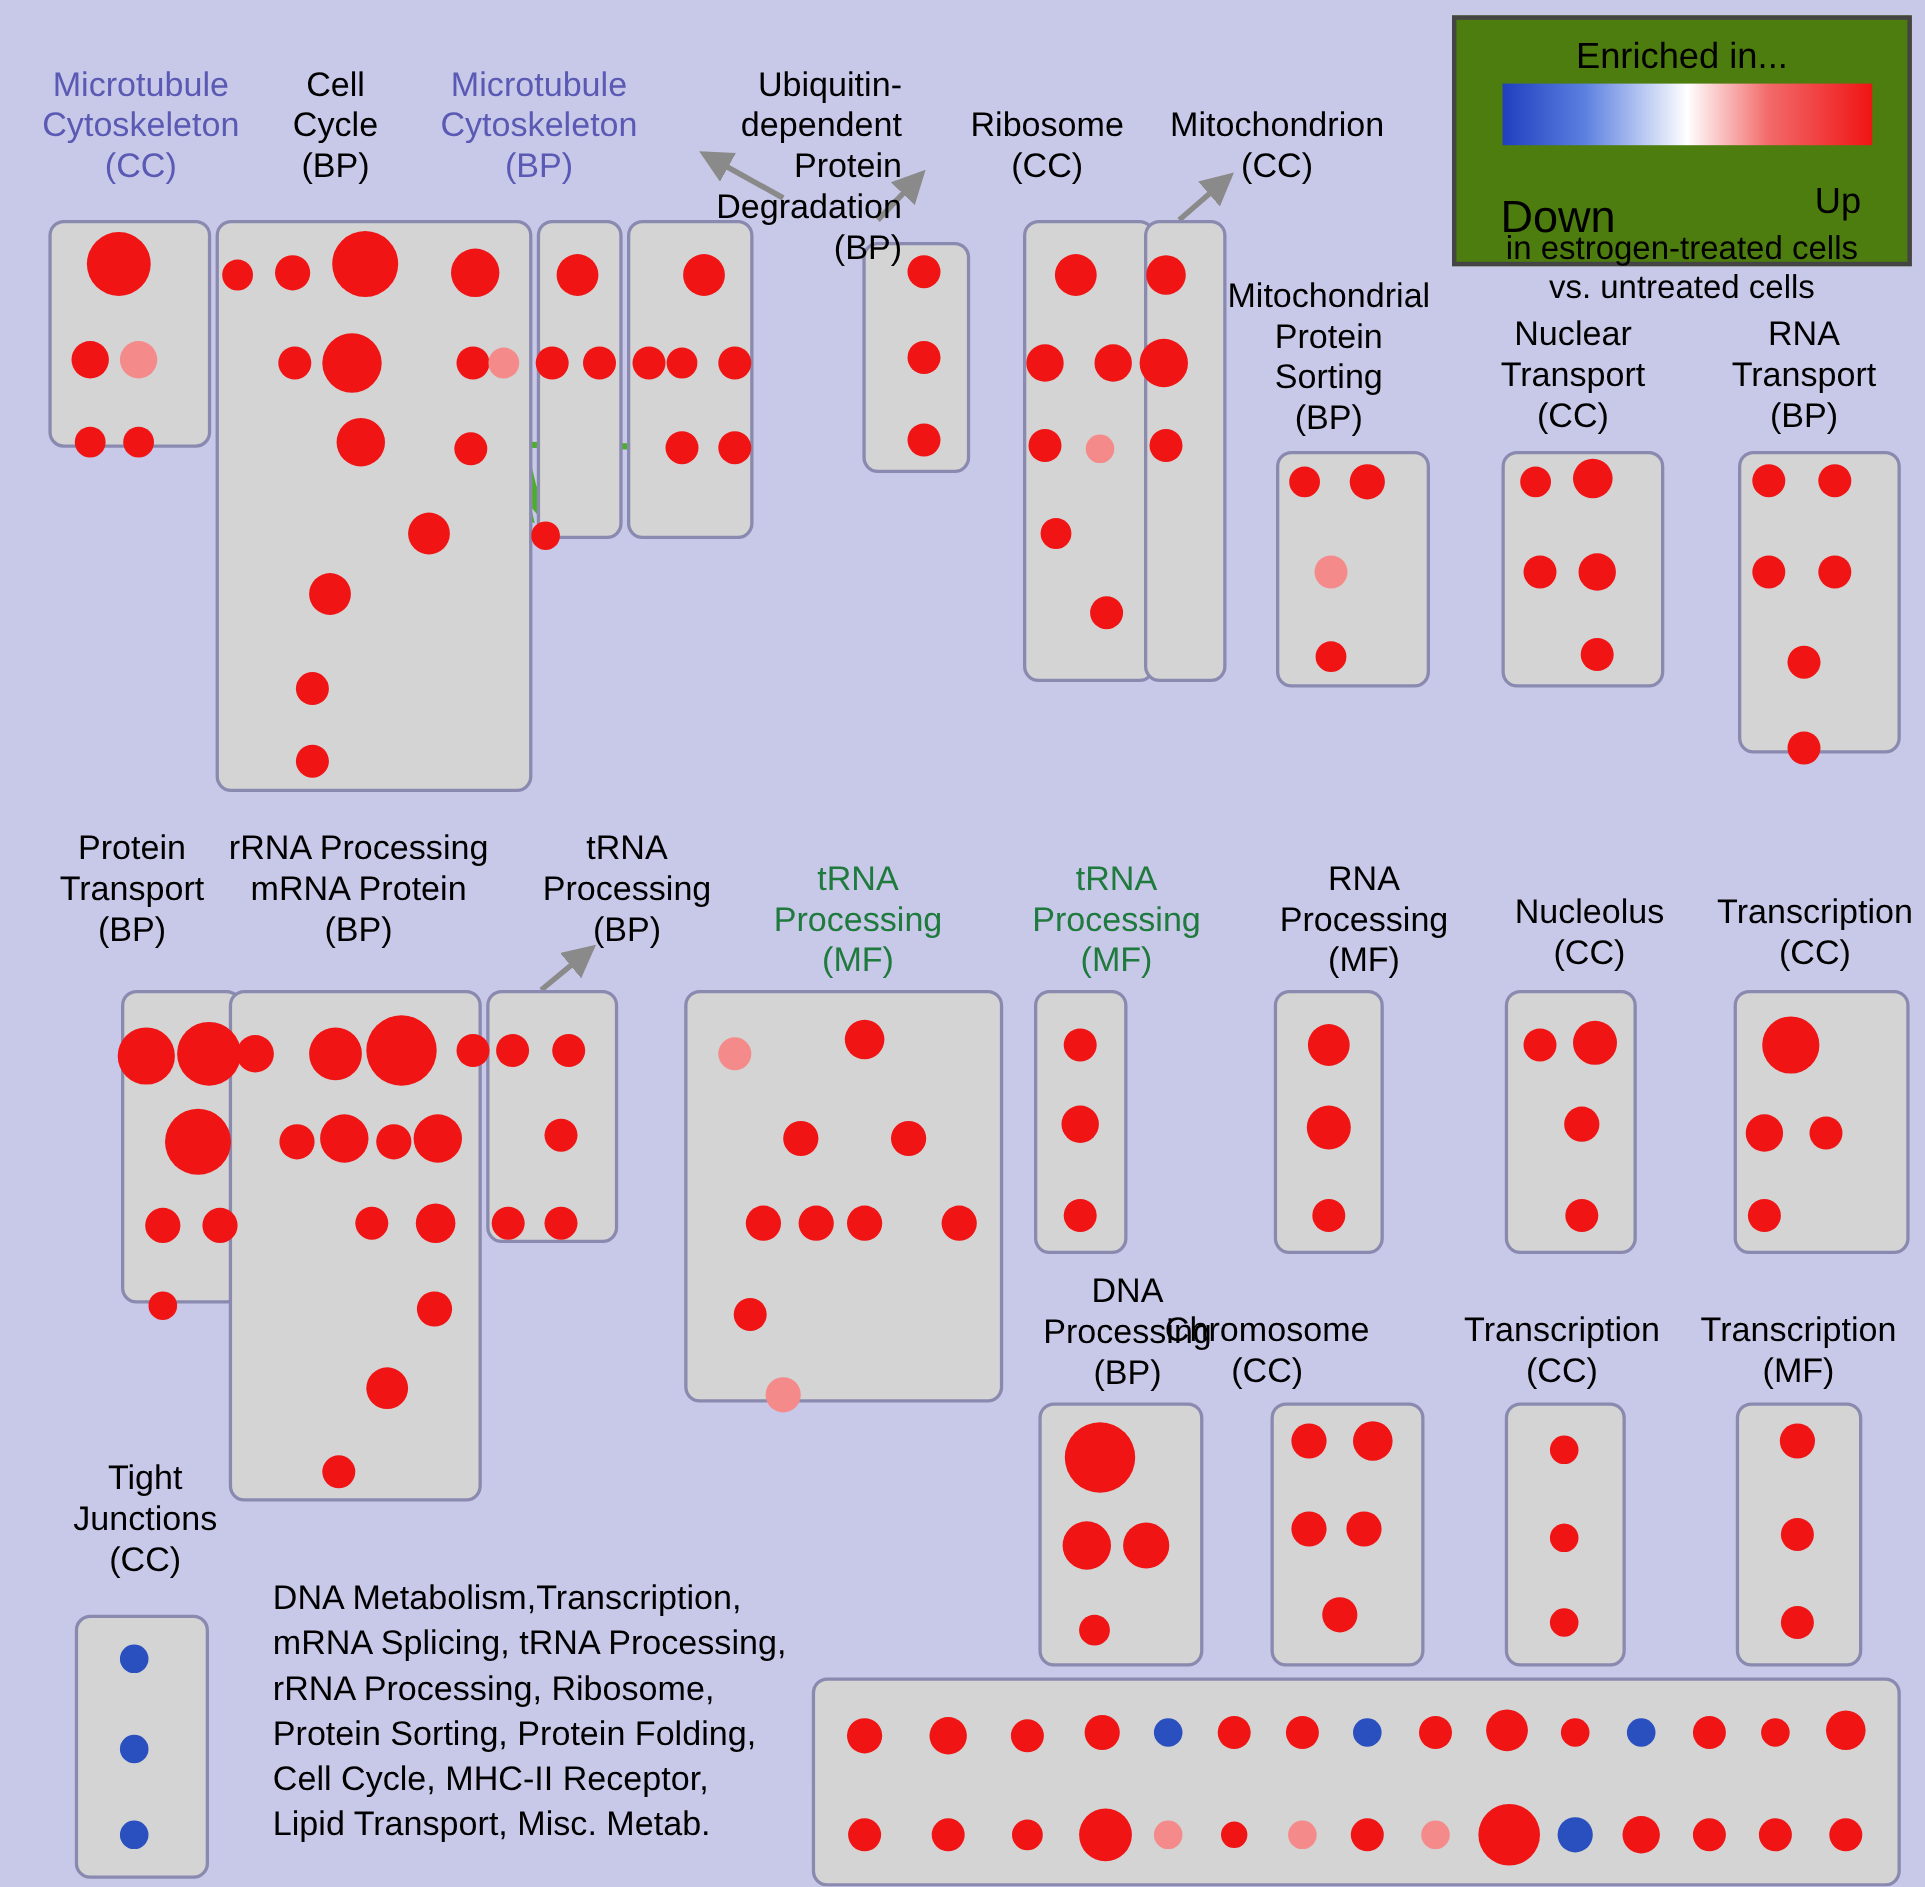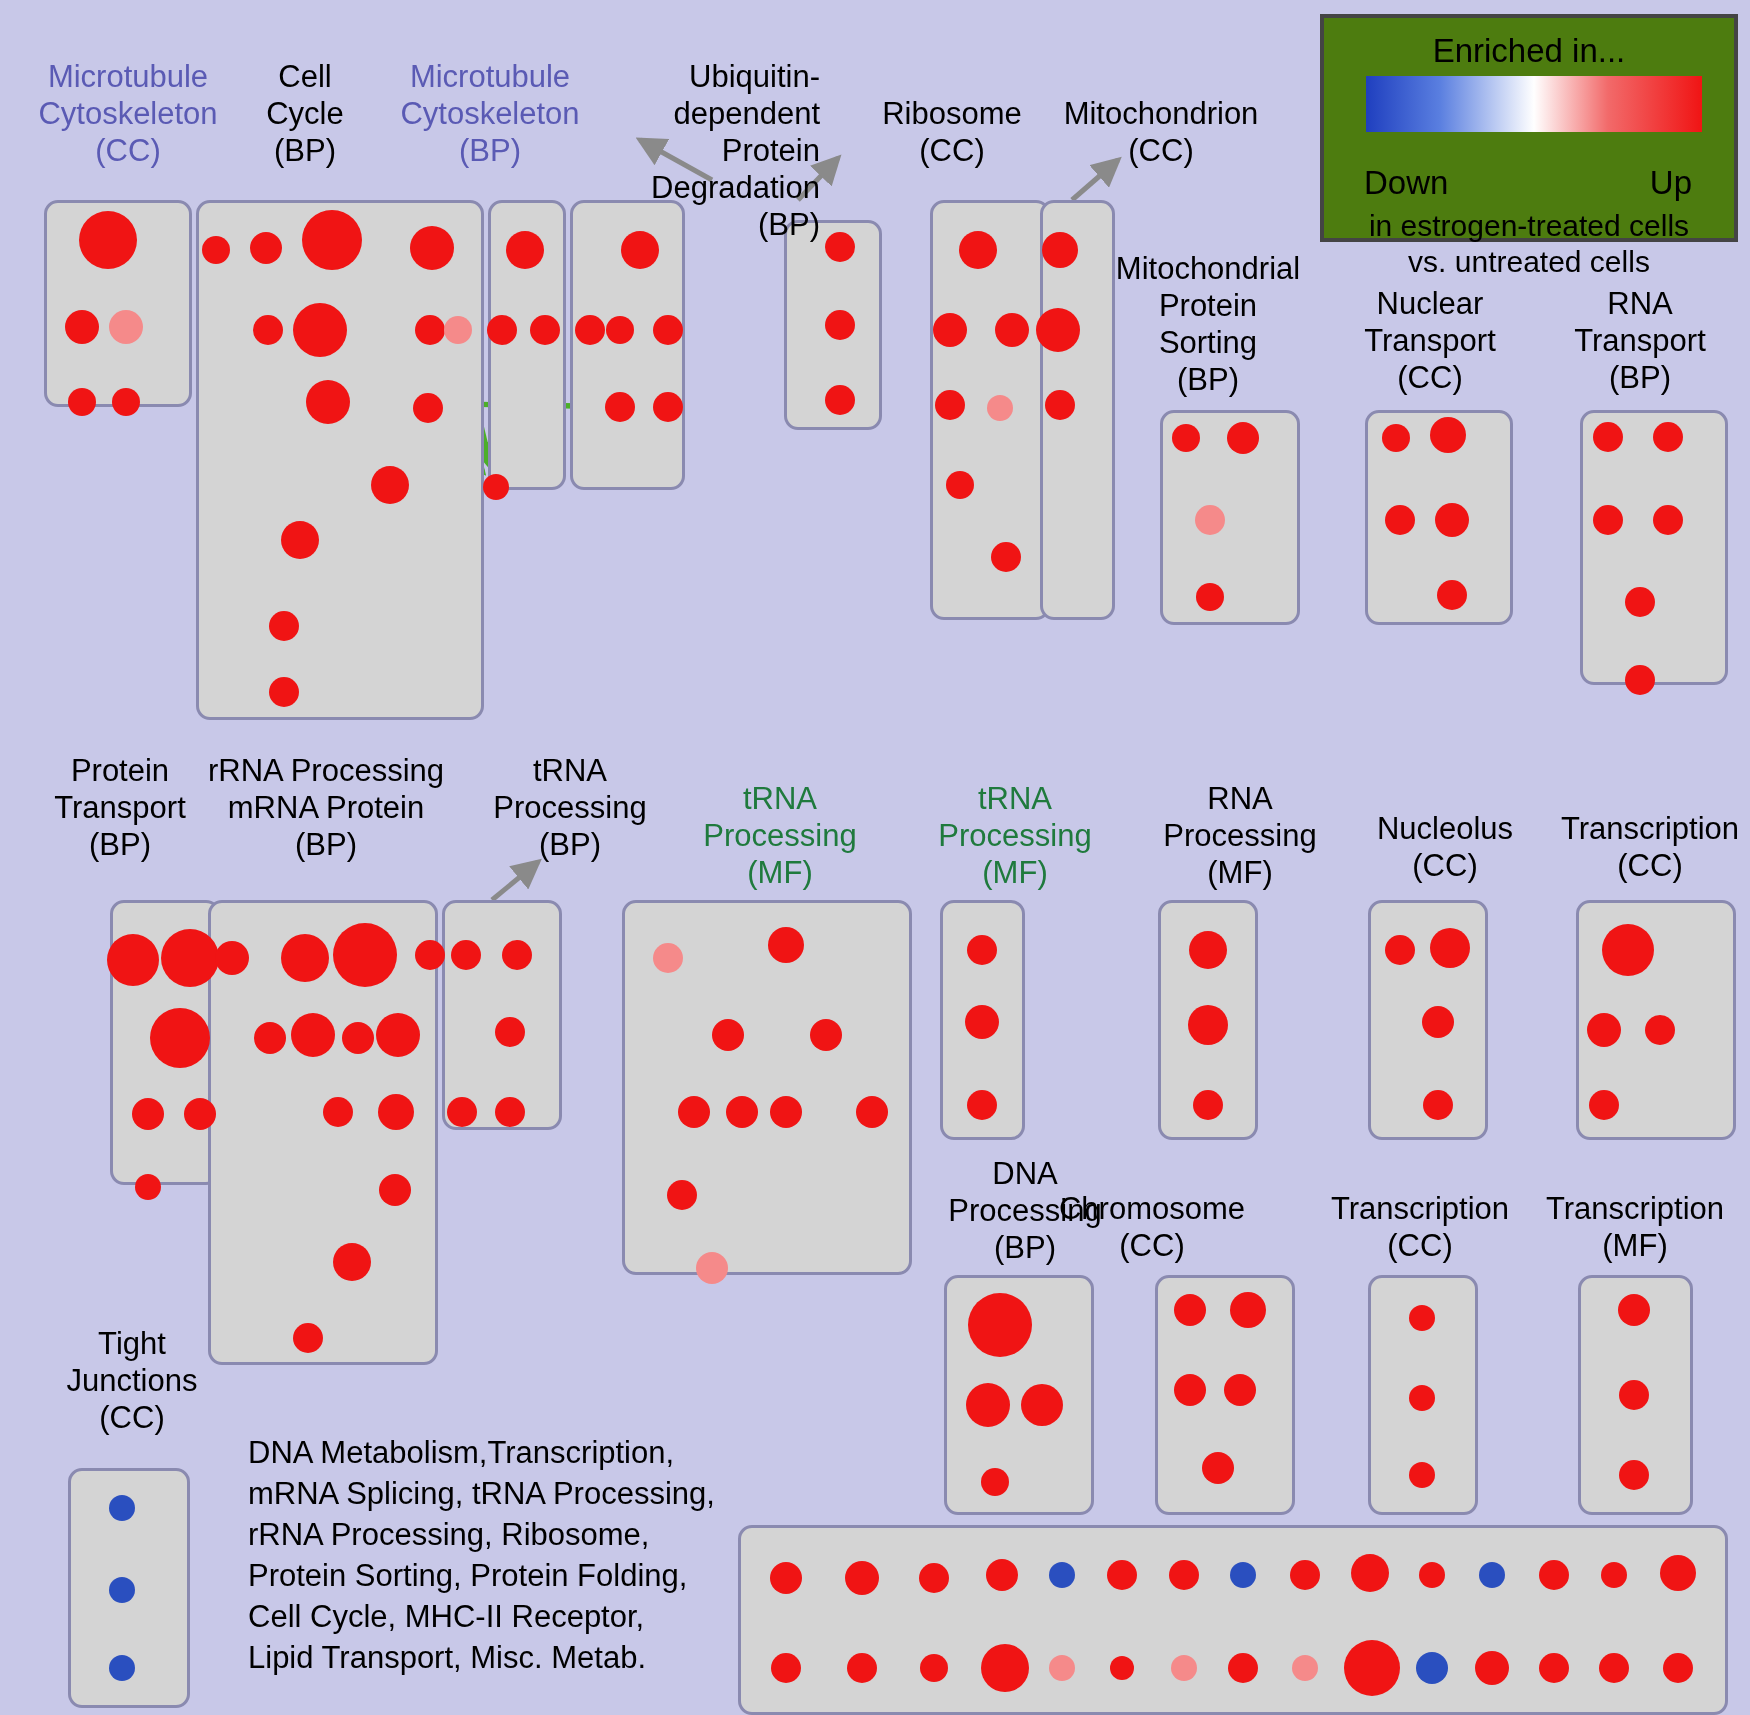--- a/index.html
+++ b/index.html
@@ -35,21 +35,21 @@
     box-sizing:border-box;
   }
   .legend-title{
     position:absolute;left:0;right:0;top:14px;
     text-align:center;font-size:33px;color:#000;
   }
   .legend-bar{
     position:absolute;left:48px;top:62px;width:470px;height:74px;
     background:linear-gradient(to right,#1f3fbf 0%,#5a7fe0 22%,#ffffff 50%,#f26a6a 72%,#f01414 100%);
   }
-  .legend-down{position:absolute;left:40px;top:146px;font-size:33px;}
+  .legend-down{position:absolute;left:40px;top:156px;font-size:41px;}
   .legend-up{position:absolute;right:42px;top:146px;font-size:33px;}
   .legend-sub{
     position:absolute;left:0;right:0;top:190px;
     text-align:center;font-size:30px;line-height:36px;color:#000;white-space:pre;
   }
   .note{
     position:absolute;
     font-size:31px;line-height:41px;color:#000;white-space:pre;
   }
   svg.overlay{position:absolute;left:0;top:0;width:1750px;height:1715px;pointer-events:none;}

